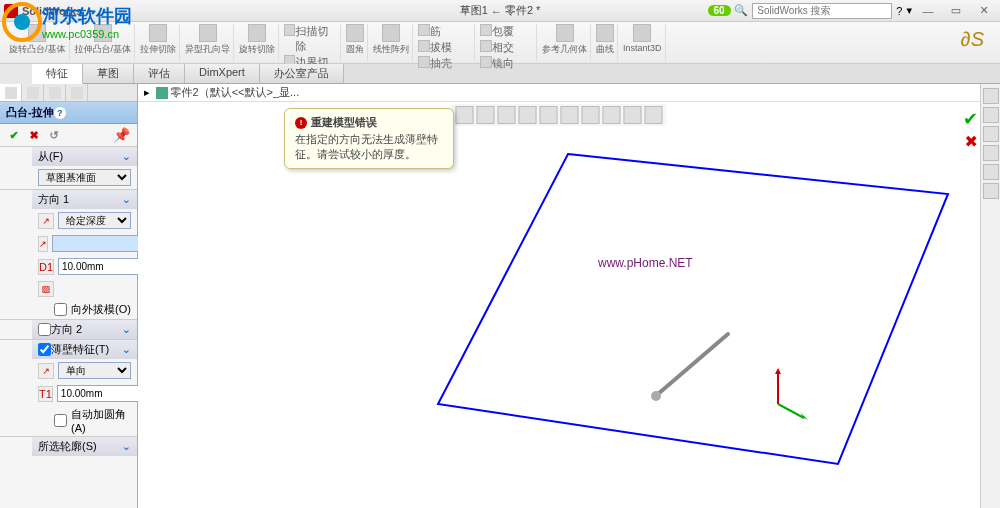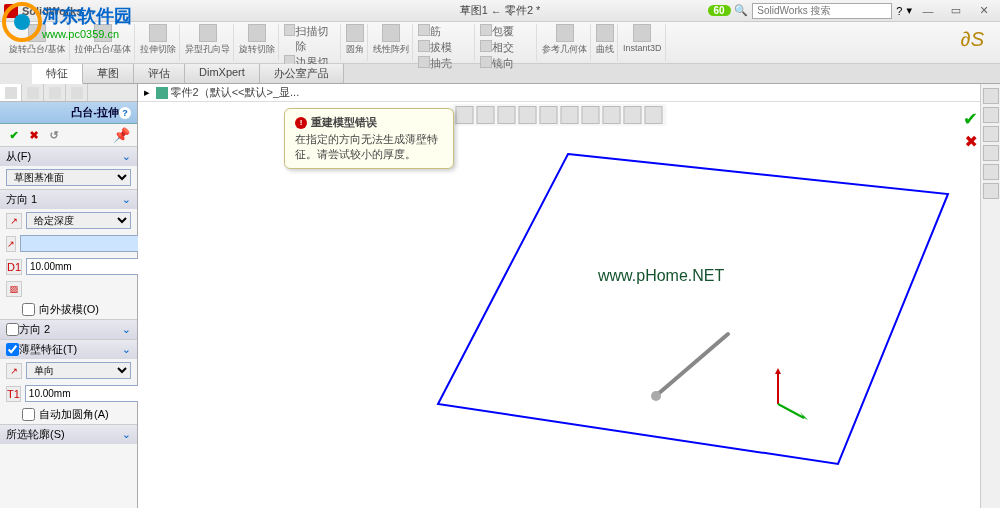--- a/index.html
+++ b/index.html
@@ -23,49 +23,49 @@
 .ds-logo{margin-left:auto;color:#b8860b;font-size:20px;font-style:italic;padding:4px 10px;}
 .tabs{height:20px;background:#e0e0e0;display:flex;border-bottom:1px solid #aaa;margin-left:32px;}
 .tab{padding:2px 14px;border-right:1px solid #bbb;color:#444;cursor:pointer;background:linear-gradient(#f0f0f0,#dcdcdc);}
 .tab.active{background:#fff;border-bottom:1px solid #fff;margin-bottom:-1px;}
 .main{display:flex;height:424px;}
 .leftpanel{width:138px;background:#f5f5f5;border-right:1px solid #aaa;display:flex;flex-direction:column;}
 .lp-tabs{height:18px;display:flex;background:#e8e8e8;border-bottom:1px solid #bbb;}
 .lp-tab{width:22px;display:flex;align-items:center;justify-content:center;border-right:1px solid #ccc;}
 .lp-tab .ti{width:12px;height:12px;background:#ddd;}
 .lp-tab.active{background:#fff;}
-.section-hdr{background:linear-gradient(#b8d4f0,#9cc4e8);padding:3px 6px;color:#003;font-weight:bold;display:flex;align-items:center;justify-content:flex-end;border-bottom:1px solid #7aa;}
+.section-hdr{background:linear-gradient(#b8d4f0,#9cc4e8);padding:3px 6px;color:#003;font-weight:bold;display:flex;align-items:center;justify-content:flex-start;border-bottom:1px solid #7aa;}
 .section-hdr .q{background:#fff;color:#06c;width:12px;height:12px;border-radius:6px;display:inline-flex;align-items:center;justify-content:center;font-size:9px;}
 .confirm-row{display:flex;gap:4px;padding:3px 6px;}
 .cbtn{width:16px;height:16px;display:flex;align-items:center;justify-content:center;font-weight:bold;}
 .ok{color:#0a0;}
 .cancel{color:#c00;}
 .pin{color:#888;font-size:14px;}
-.psection{border-top:1px solid #ccc;}
+.psection{border-top:1px solid #ccc;padding-left:32px;}
 .psection .ph{background:linear-gradient(#e8e8f0,#d8d8e4);padding:2px 6px;display:flex;align-items:center;justify-content:space-between;}
 .psection .ph .exp{color:#06c;}
 .prow{padding:3px 6px;display:flex;align-items:center;gap:4px;}
 .prow select,.prow input[type=text]{flex:1;border:1px solid #96a8c8;padding:1px 3px;font-size:10px;height:17px;}
 .prow input[type=text].val{background:#cde4ff;}
 .prow .pic{width:16px;height:16px;background:#eee;border:1px solid #ccc;display:flex;align-items:center;justify-content:center;font-size:9px;color:#c00;}
 .prow .spin{width:14px;display:flex;flex-direction:column;}
 .prow .spin span{height:8px;background:#ddd;border:1px solid #aaa;font-size:6px;text-align:center;line-height:6px;}
 .chk{display:flex;align-items:center;gap:4px;padding:2px 6px 2px 22px;font-size:10px;}
 .viewport{flex:1;background:#fff;position:relative;}
 .vp-top{height:18px;display:flex;align-items:center;padding:0 6px;gap:6px;border-bottom:1px solid #ddd;}
 .vp-top .crumb{display:flex;align-items:center;gap:3px;font-size:10px;color:#444;}
 .vp-top .ci{width:12px;height:12px;}
 .vp-toolbar{position:absolute;top:20px;left:50%;transform:translateX(-50%);display:flex;gap:3px;background:rgba(240,240,240,0.6);padding:2px 4px;border-radius:3px;}
 .vp-toolbar .vti{width:18px;height:18px;background:#e0e0e0;border:1px solid #bbb;}
 .tooltip{position:absolute;top:24px;left:146px;background:#fffff0;border:1px solid #c8c080;border-radius:6px;padding:6px 10px;font-size:10px;color:#444;box-shadow:2px 2px 4px rgba(0,0,0,0.2);width:170px;}
 .tooltip .tt-title{display:flex;align-items:center;gap:4px;font-weight:bold;margin-bottom:2px;}
 .tooltip .terr{width:12px;height:12px;background:#c00;border-radius:6px;color:#fff;display:inline-flex;align-items:center;justify-content:center;font-size:8px;}
 .tooltip::before{content:"";position:absolute;left:-8px;top:20px;border:8px solid transparent;border-right-color:#fffff0;}
 svg.sketch{position:absolute;top:50px;left:280px;}
-.watermark{position:absolute;top:183px;left:460px;color:#14532d;font-size:16px;}
+.watermark{position:absolute;top:172px;left:460px;color:#701a75;font-size:12px;}
 .watermark2{position:absolute;top:0;left:6px;}
 .rightbar{width:20px;background:#f0f0f0;border-left:1px solid #ccc;display:flex;flex-direction:column;align-items:center;gap:3px;padding-top:4px;}
 .rightbar .rbi{width:16px;height:16px;background:#e0e0e0;border:1px solid #bbb;}
 .vp-side-ok{position:absolute;right:2px;top:24px;color:#0a0;font-size:18px;}
 .vp-side-x{position:absolute;right:2px;top:48px;color:#c00;font-size:16px;}
 </style>
 </head>
 <body>
 
 <div class="titlebar">

